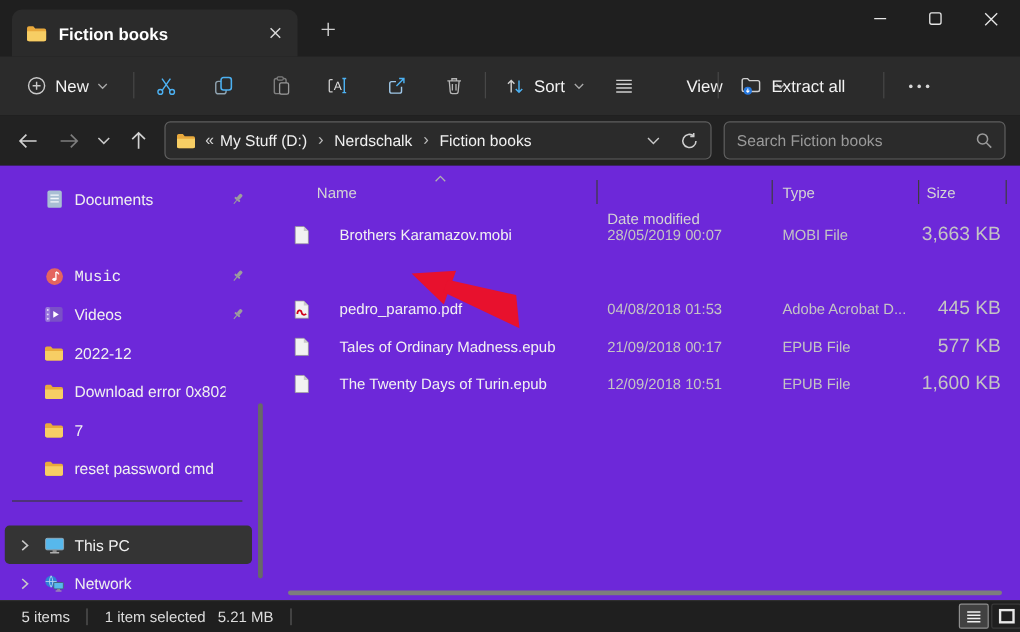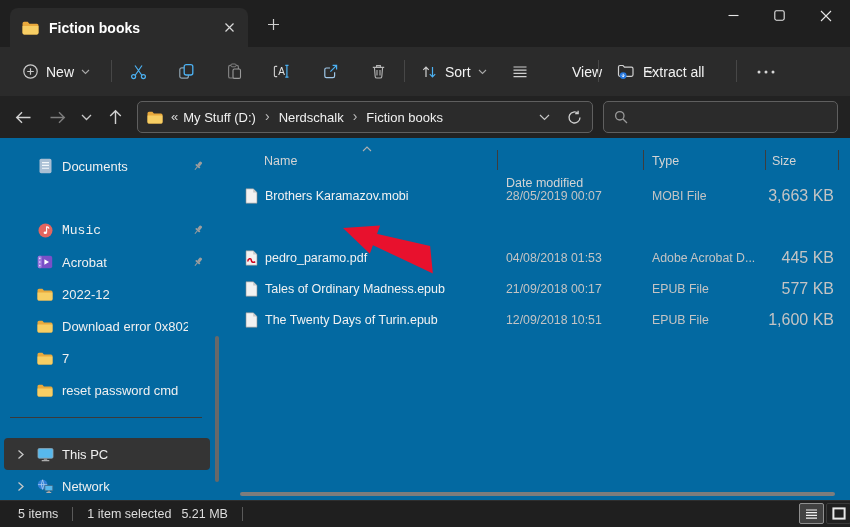--- a/index.html
+++ b/index.html
@@ -35,21 +35,21 @@
   .crumb { font-size:13px; color:#f0f0f0; white-space:nowrap; padding:2px 3px; }
   .crumb-sep { font-size:14px; color:#bdbdbd; padding:0 6px 2px 6px; }
   .overflow-glyph { font-size:13px; color:#d8d8d8; margin:0 2px 1px 8px; }
   .searchbox { position:absolute; left:603px; top:5px; width:235px; height:32px; background:#2b2b2b;
                border:1px solid #5f5f5f; border-radius:5px; display:flex; align-items:center; padding:0 10px; }
   .searchbox input { flex:1; background:transparent; border:none; outline:none; color:#e8e8e8; font-size:13px;
                      font-family:"Liberation Sans","DejaVu Sans",sans-serif; }
   .searchbox input::placeholder { color:#9a9a9a; }
 
   
-  .content { position:absolute; left:0; top:138px; width:850px; height:362px; background:#0369a1; }
+  .content { position:absolute; left:0; top:138px; width:850px; height:362px; background:#6d28d9; }
 
   
   .sidebar { position:absolute; left:0; top:0; width:232px; height:362px; }
   .srow { position:absolute; left:4px; width:206px; height:32px; display:flex; align-items:center; border-radius:4px; }
   .srow .chevslot { width:32px; padding-left:13px; display:flex; align-items:center; }
   .srow .iconslot { width:18px; display:flex; align-items:center; justify-content:center; }
   .srow .slabel { margin-left:8px; font-size:13px; color:#f0f0f0; white-space:nowrap; flex:1; overflow:hidden; }
   .srow .pinslot { width:20px; margin-right:2px; display:flex; justify-content:center; }
   .srow.selected { background:#343434; }
   .side-sep { position:absolute; left:10px; top:279px; width:192px; height:1px; background:#3a3a3a; }
@@ -58,21 +58,21 @@
   
   .filearea { position:absolute; left:232px; top:0; width:618px; height:362px; }
   .fheader { position:absolute; left:8px; top:8px; width:598px; height:30px; display:flex; align-items:center;
              font-size:12.5px; color:#d4d4d4; }
   .hsep { position:absolute; top:12px; width:1px; height:20px; background:#3d3d3d; }
   .c-name { width:257px; padding-left:24px; }
   .c-date { width:146px; padding-left:9px;margin-top:44px; }
   .c-type { width:122px; padding-left:9px; }
   .c-size { width:73px;  padding-left:7px; }
   .frow { position:absolute; left:8px; width:598px; height:31px; display:flex; align-items:center; border-radius:2px; }
-  .frow .cell-name { width:257px; display:flex; align-items:center; padding-left:5px; gap:7px; font-size:12.5px; color:#f2f2f2; }
+  .frow .cell-name { width:257px; display:flex; align-items:center; padding-left:5px; gap:25px; font-size:12.5px; color:#f2f2f2; }
   .frow .cell-date, .frow .cell-type { font-size:12.3px; color:#c4c4c4; }
   .frow .cell-date { width:146px; padding-left:9px; }
   .frow .cell-type { width:122px; padding-left:9px; white-space:nowrap; }
   .frow .cell-size { width:73px; font-size:16px; color:#c4c4c4; text-align:right; padding-right:4px; }
   .frow.selected { background:#666666; }
   .frow.selected .cell-date, .frow.selected .cell-type, .frow.selected .cell-size { color:#e3e3e3; }
   .rename-box { width:82px; height:24px; background:#1a1a1a; border:1px solid #dedede; display:flex; align-items:center; padding:0 4px; margin-left:-1px; }
   .rename-box span { font-size:12.5px; color:#f5f5f5; white-space:pre; }
   .caret { width:1px; height:14px; background:#ffffff; }
   .h-scrollbar { position:absolute; left:8px; top:354px; width:595px; height:4px; background:#7d7d7d; border-radius:2px; }
@@ -272,20 +272,21 @@
       </span>
       <span style="margin-left:17px;">
         <svg width="15" height="15" viewBox="0 0 15 15">
           <path d="M13 7.5 A5.5 5.5 0 1 1 11.2 3.4" fill="none" stroke="#cfcfcf" stroke-width="1.3"></path>
           <path d="M11.1 0.8 V3.7 H8.2" fill="none" stroke="#cfcfcf" stroke-width="1.3"></path>
         </svg>
       </span>
     </div>
 
     <div class="searchbox">
+      <input type="text" placeholder="Search Fiction books" style="">
       <span>
         <svg width="14" height="14" viewBox="0 0 14 14">
             <circle cx="5.8" cy="5.8" r="4.2" fill="none" stroke="#9a9a9a" stroke-width="1.3"></circle>
             <path d="M9 9 L13 13" stroke="#9a9a9a" stroke-width="1.3"></path>
           </svg>
       </span>
     </div>
   </div>
 
   <div class="content">
@@ -339,21 +340,21 @@
         <span class="iconslot">
           <svg width="16" height="14" viewBox="0 0 16 14">
               <rect x="0.8" y="0.8" width="14.4" height="12.4" rx="2" fill="#7a50c7"></rect>
               <rect x="0.8" y="0.8" width="4" height="12.4" rx="1.6" fill="#9a77dd"></rect>
               <circle cx="2.8" cy="3.4" r="0.8" fill="#e8defa"></circle>
               <circle cx="2.8" cy="7" r="0.8" fill="#e8defa"></circle>
               <circle cx="2.8" cy="10.6" r="0.8" fill="#e8defa"></circle>
               <path d="M7.4 4.2 L12 7 L7.4 9.8 Z" fill="#fff"></path>
             </svg>
         </span>
-        <span class="slabel">Acrobat</span>
+        <span class="slabel">Videos</span>
         <span class="pinslot">
           <svg width="12" height="12" viewBox="0 0 12 12">
               <g transform="rotate(40 6 6)" fill="#9d9d9d">
                 <rect x="4.5" y="0.8" width="3" height="4.8" rx="1"></rect>
                 <rect x="3.2" y="5.4" width="5.6" height="1.7" rx="0.8"></rect>
                 <rect x="5.6" y="7.1" width="0.9" height="3.8"></rect>
               </g>
             </svg>
         </span>
       </div>

